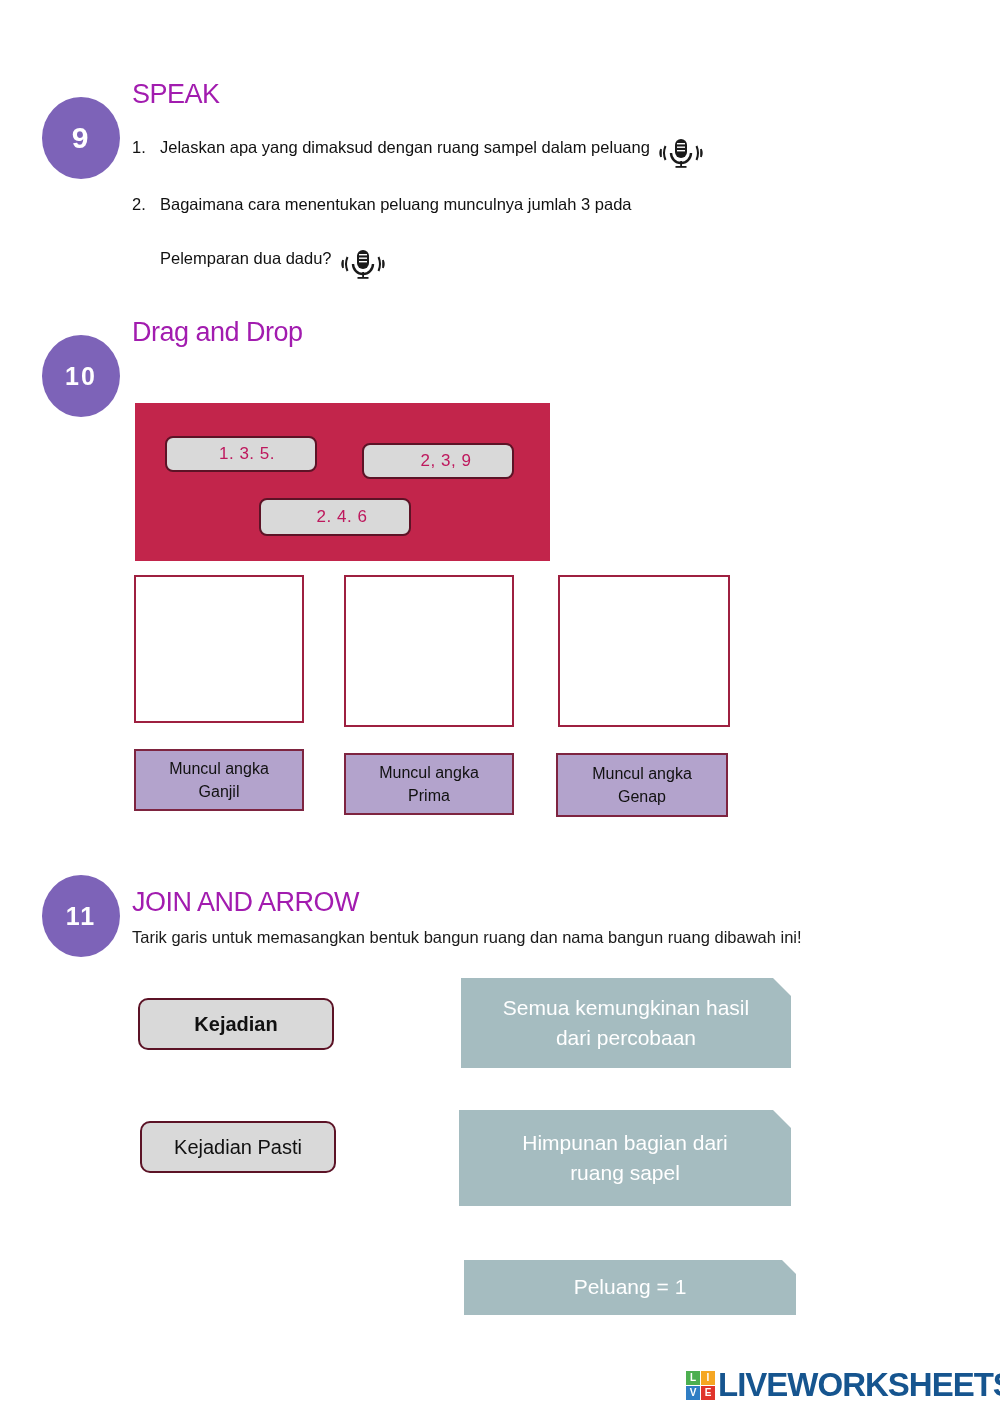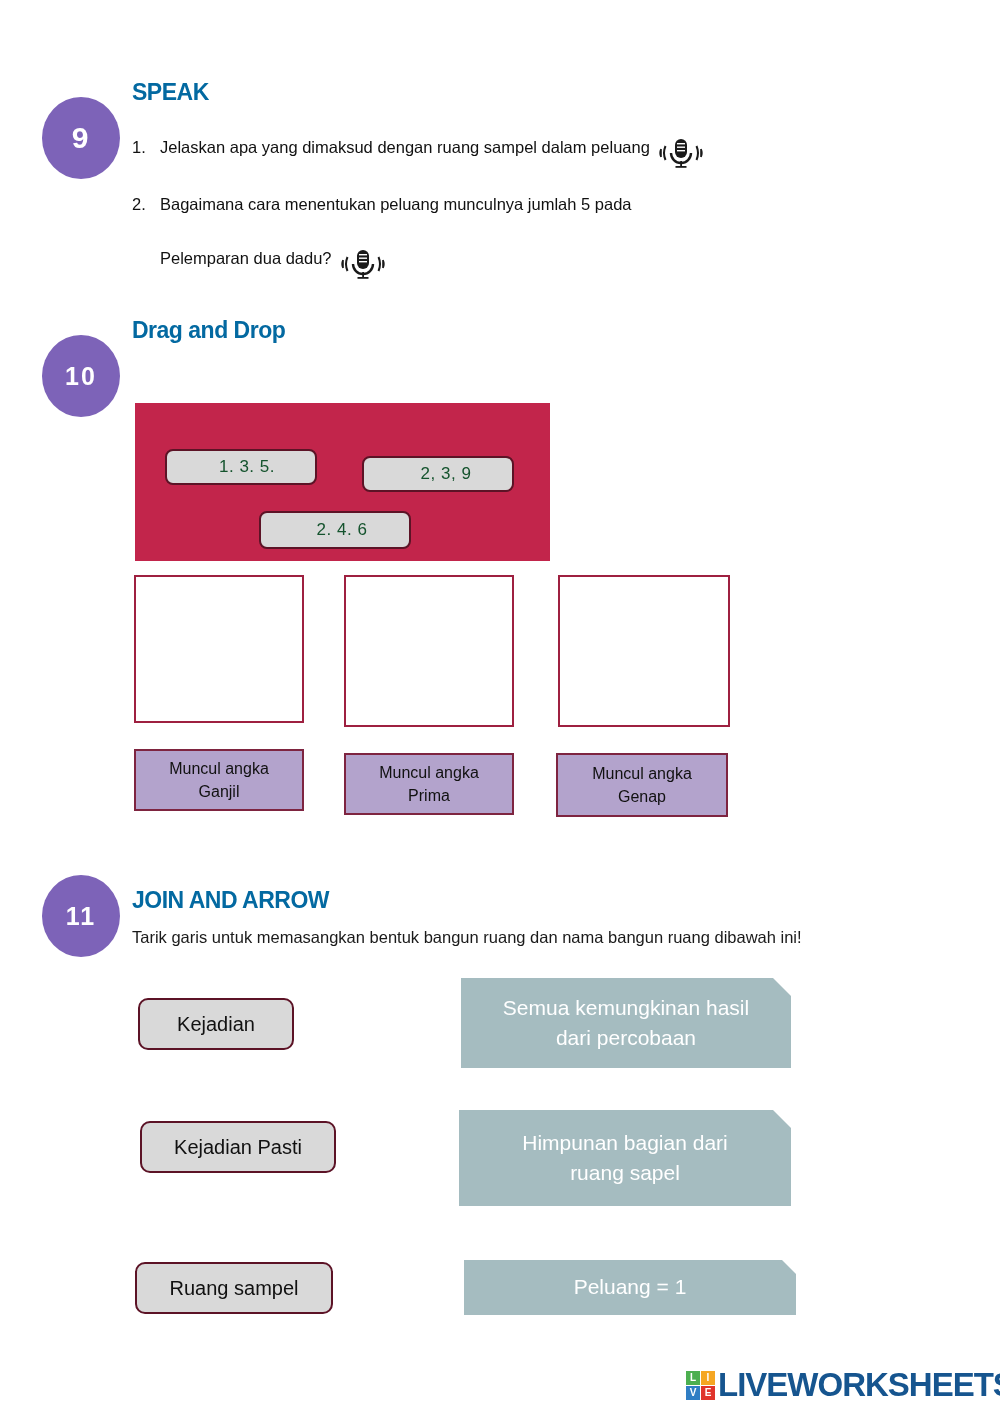--- a/index.html
+++ b/index.html
@@ -30,25 +30,25 @@
     align-items: center;
     justify-content: center;
     font-size: 30px;
     font-weight: bold;
     letter-spacing: 2px;
     font-family: "Liberation Sans", sans-serif;
   }
   .badge.small { font-size: 25px; }
 
   .sec-title {
-    font-size: 23px;
-    font-weight: bold;
+    font-size: 27px;
+    font-weight: normal;
     letter-spacing: -0.5px;
     font-family: "Liberation Sans", sans-serif;
-    color: #0369a1;
+    color: #a21caf;
     margin: 0;
     line-height: 1.05;
   }
   .sec-sub {
     font-size: 16.5px;
     color: #1a1a1a;
     margin: 0;
     line-height: 1.35;
     font-family: "Liberation Sans", sans-serif;
   }
@@ -93,27 +93,26 @@
     width: 415px;
     height: 158px;
     background: #c2254b;
   }
   .chip {
     position: absolute;
     background: #d9d9d9;
     border: 2px solid #5c1326;
     border-radius: 8px;
     font-size: 17px;
-    color: #14532d;
+    color: #be185d;
     display: flex;
     align-items: center;
     justify-content: center;
     box-sizing: border-box;
     letter-spacing: 0.5px;
-    margin-top: 13px;
   }
   #chip-1 { left: 30px;  top: 33px; width: 152px; height: 36px; padding-left: 12px; }
   #chip-2 { left: 227px; top: 40px; width: 152px; height: 36px; padding-left: 16px; }
   #chip-3 { left: 124px; top: 95px; width: 152px; height: 38px; padding-left: 14px; }
 
   .dropzone {
     position: absolute;
     background: #ffffff;
     border: 2px solid #9e2040;
     box-sizing: border-box;
@@ -152,21 +151,21 @@
     background: #d9d9d9;
     border: 2px solid #5c1326;
     border-radius: 10px;
     display: flex;
     align-items: center;
     justify-content: center;
     font-size: 20px;
     color: #111;
     box-sizing: border-box;
   }
-  #term-1 { left: 138px; top: 130px; width: 156px; height: 52px; }
+  #term-1 { left: 138px; top: 130px; width: 196px; height: 52px; font-weight: bold; }
   #term-2 { left: 140px; top: 253px; width: 196px; height: 52px; }
   #term-3 { left: 135px; top: 394px; width: 198px; height: 52px; }
 
   .def-card {
     position: absolute;
     background: #a5bcc0;
     color: #ffffff;
     display: flex;
     flex-direction: column;
     align-items: center;
@@ -243,21 +242,21 @@
         <rect x="19" y="14" width="8" height="1.4" fill="#ffffff"></rect>
         <path d="M13 17 a10 10 0 0 0 20 0" stroke="#1a1a1a" stroke-width="2.4" fill="none"></path>
         <rect x="22.2" y="25" width="1.8" height="5" fill="#1a1a1a"></rect>
         <rect x="17.5" y="30" width="11" height="1.8" fill="#1a1a1a"></rect>
       </svg>
     </span>
   </div>
 
   <div class="q-row" id="q2">
     <span class="q-num">2.</span>
-    <span class="q-text">Bagaimana cara menentukan peluang munculnya jumlah 5 pada</span>
+    <span class="q-text">Bagaimana cara menentukan peluang munculnya jumlah 3 pada</span>
   </div>
 
   <div class="q-row" id="q2b">
     <span class="q-text">Pelemparan dua dadu?</span>
     <span class="mic">
       <svg width="46" height="34" viewBox="0 0 46 34">
         <path d="M3 13 L3 21 M3 13 Q1.2 17 3 21" stroke="#1a1a1a" stroke-width="1.6" fill="none"></path>
         <path d="M7.5 10 Q4.5 17 7.5 24" stroke="#1a1a1a" stroke-width="2" fill="none"></path>
         <path d="M43 13 L43 21 M43 13 Q44.8 17 43 21" stroke="#1a1a1a" stroke-width="1.6" fill="none"></path>
         <path d="M38.5 10 Q41.5 17 38.5 24" stroke="#1a1a1a" stroke-width="2" fill="none"></path>
@@ -307,21 +306,20 @@
 <div class="section" id="join-section">
 
   <div class="badge small" id="join-badge">11</div>
 
   <h2 class="sec-title" id="join-title">JOIN AND ARROW</h2>
 
   <p class="sec-sub" id="join-sub">Tarik garis untuk memasangkan bentuk bangun ruang dan nama bangun ruang dibawah ini!</p>
 
   <div class="term-btn" id="term-1">Kejadian</div>
   <div class="term-btn" id="term-2">Kejadian Pasti</div>
-  <div class="term-btn" id="term-3">Ruang sampel</div>
 
   <div class="def-card" id="def-1">
     <span>Semua kemungkinan hasil</span>
     <span>dari percobaan</span>
   </div>
   <div class="def-card" id="def-2">
     <span>Himpunan bagian dari</span>
     <span>ruang sapel</span>
   </div>
   <div class="def-card" id="def-3">

